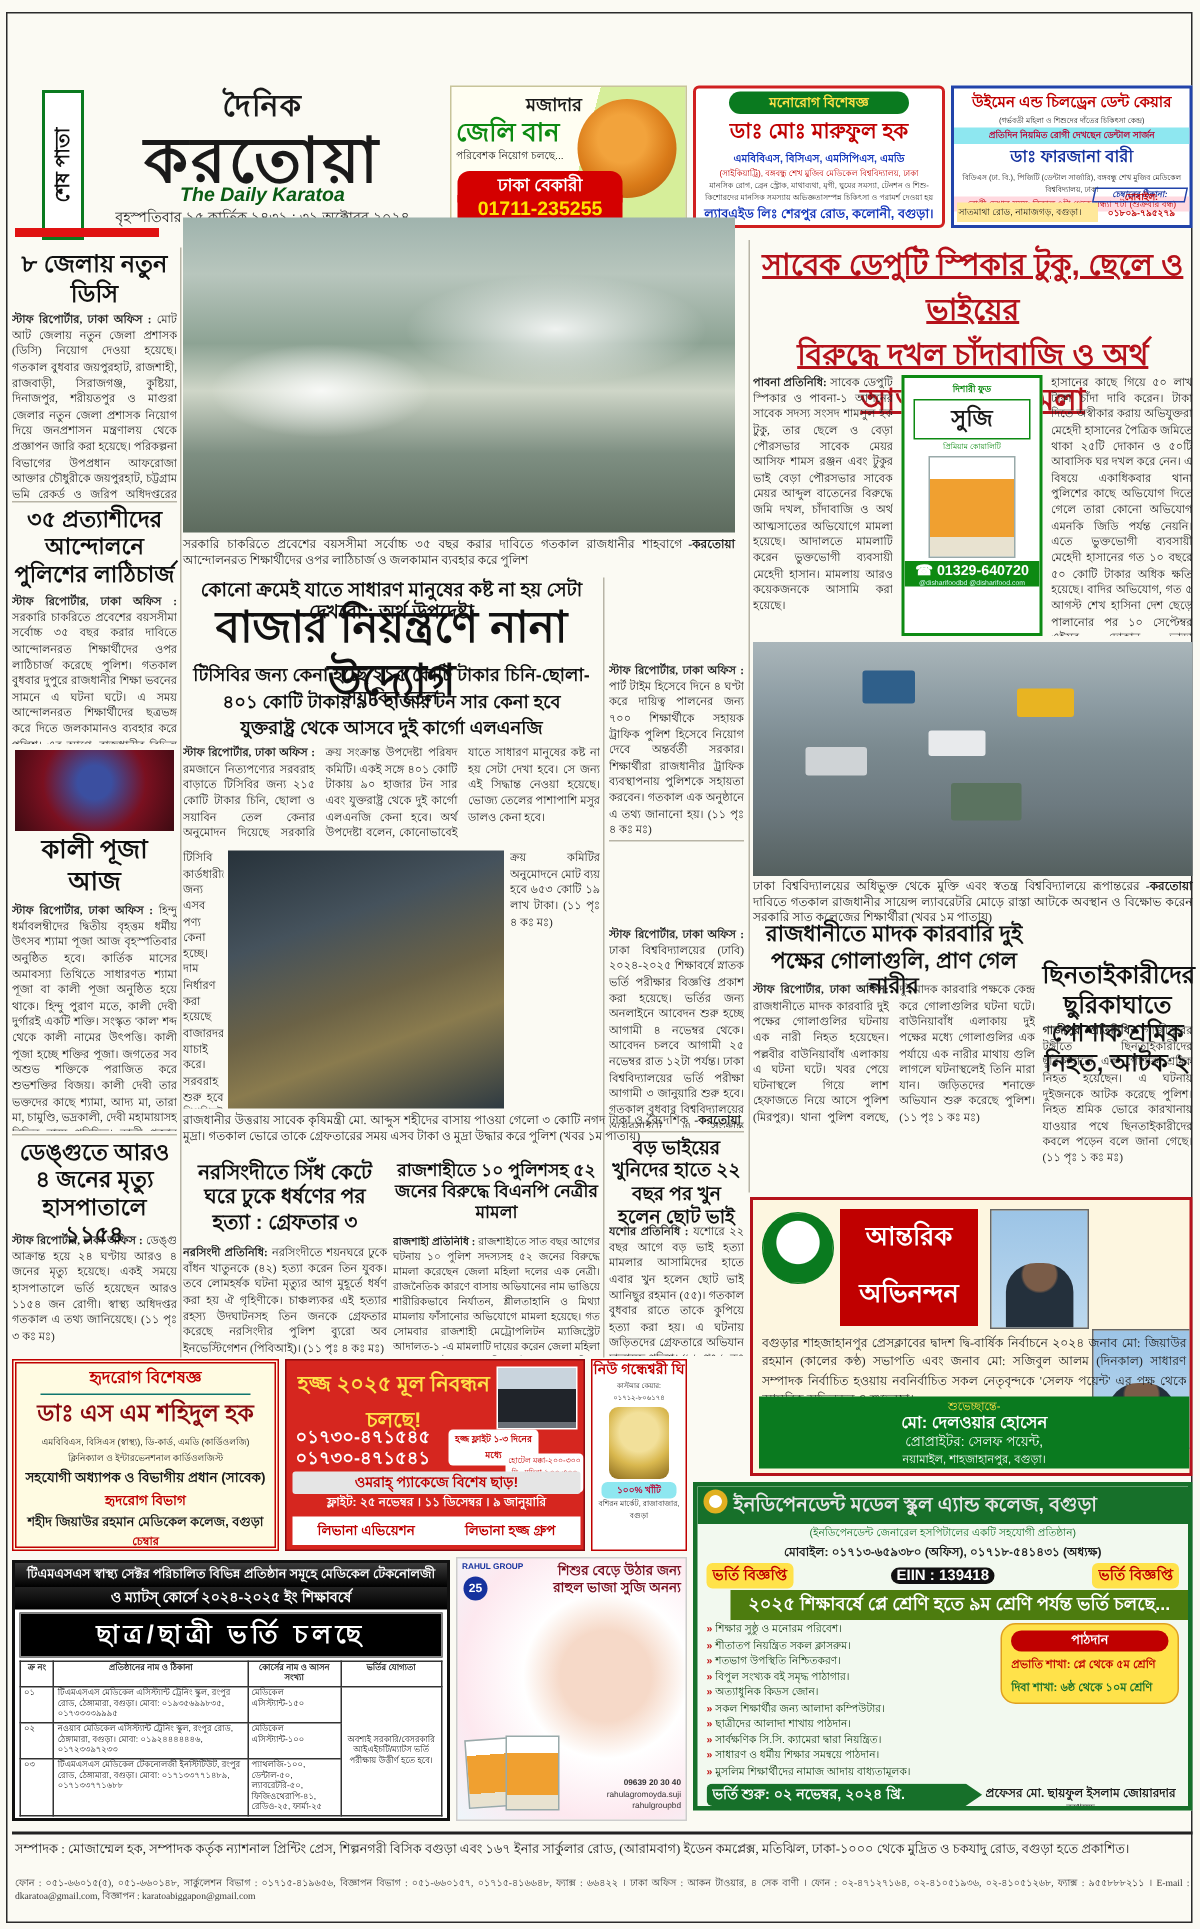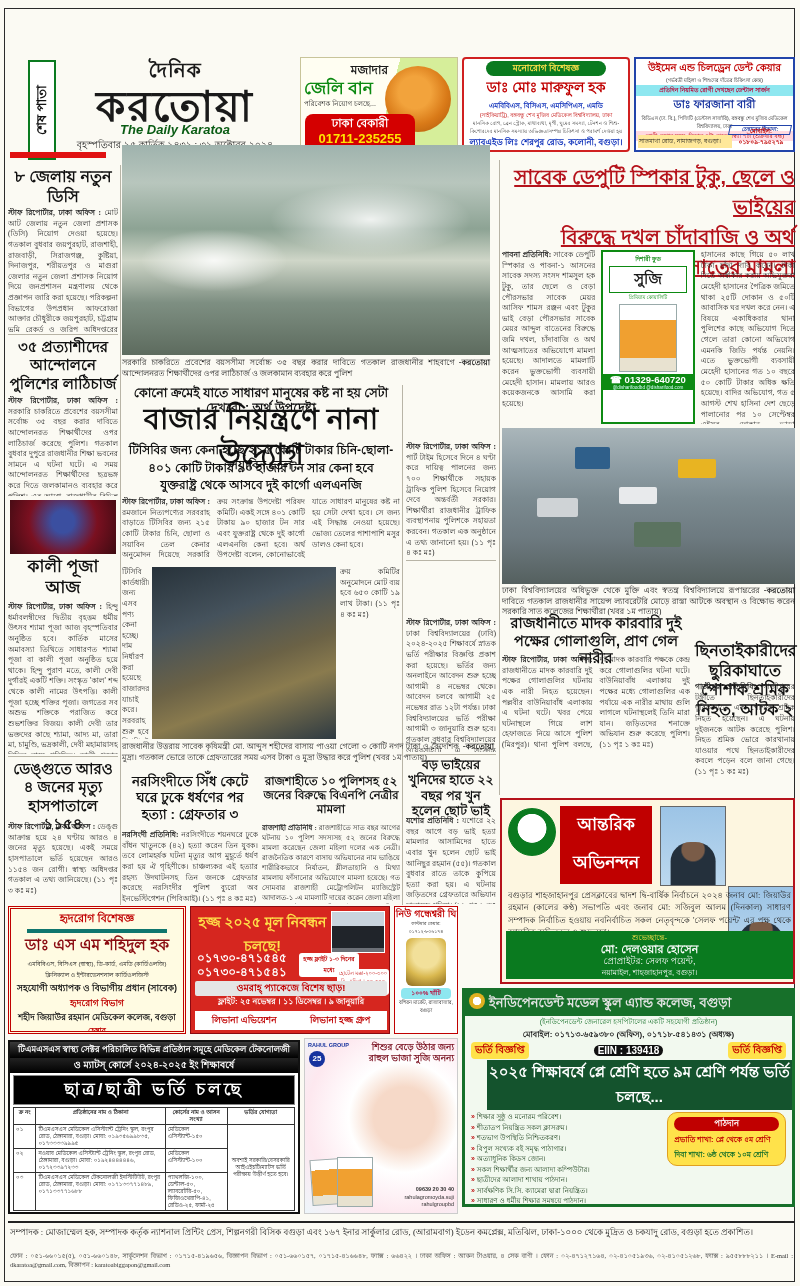--- a/index.html
+++ b/index.html
@@ -3,21 +3,21 @@
 <meta charset="utf-8">
 <style>
   html,body{margin:0;padding:0;background:#888;}
   .page{position:relative;width:800px;height:1286px;background:#fbfaf3;margin:0 auto;
         font-family:"Liberation Sans",sans-serif;color:#1a1a1a;overflow:hidden;}
   .abs{position:absolute;}
   .frame{border:1.5px solid #2b2b2b;}
   .vr{position:absolute;width:1px;background:#b8b4a6;}
   .hr{position:absolute;height:1px;background:#b8b4a6;}
   .hd{font-weight:bold;text-align:center;line-height:1.22;color:#111;}
-  .hd-red{color:#b5121b;text-align:right;}
+  .hd-red{color:#b5121b;}
   .bd{font-size:7.5px;line-height:1.42;text-align:justify;font-family:"Liberation Serif",serif;color:#242424;overflow:hidden;}
   .byl{font-weight:bold;}
   .cap{font-size:8px;line-height:1.32;text-align:justify;font-family:"Liberation Serif",serif;color:#222;}
   .credit{float:right;font-weight:bold;white-space:nowrap;padding-left:4px;}
   .cols2{column-count:2;column-gap:7px;}
   .cols3{column-count:3;column-gap:7px;}
   
   .photo{overflow:hidden;}
   .ph-protest{background:linear-gradient(180deg,#9fb3ad 0%,#b8c6bd 18%,#8da394 40%,#cfd6c8 55%,#7e8f82 75%,#5d6b5e 100%);}
   .ph-spray{position:absolute;background:radial-gradient(ellipse at center,rgba(255,255,255,.85),rgba(255,255,255,0) 70%);}
@@ -194,21 +194,21 @@
     <div class="abs bd" style="left:6px;top:90px;width:283px;height:52px;font-size:8.2px;line-height:1.5;">বগুড়ার শাহজাহানপুর প্রেসক্লাবের দ্বাদশ দ্বি-বার্ষিক নির্বাচনে ২০২৪ জনাব মো: জিয়াউর রহমান (কালের কণ্ঠ) সভাপতি এবং জনাব মো: সজিবুল আলম (দিনকাল) সাধারণ সম্পাদক নির্বাচিত হওয়ায় নবনির্বাচিত সকল নেতৃবৃন্দকে 'সেলফ পয়েন্ট' এর পক্ষ থেকে আন্তরিক অভিনন্দন ও শুভেচ্ছা।</div>
     <div class="abs tc" style="left:4px;bottom:3px;width:287px;background:#0a7a1f;color:#fff;font-size:9px;line-height:1.25;padding:2px 0;">
       <div style="color:#ffe24a;font-size:7.5px;">শুভেচ্ছান্তে-</div>
       <div style="font-weight:bold;font-size:11px;">মো: দেলওয়ার হোসেন</div>
       <div>প্রোপ্রাইটর: সেলফ পয়েন্ট,</div>
       <div style="font-size:7.5px;">নয়ামাইল, শাহজাহানপুর, বগুড়া।</div>
     </div>
   </div>
 
   <div class="abs adbox" style="left:8px;top:906px;width:178px;height:128px;background:#fffbe2;border:3px double #c00000;">
-    <div class="tc" style="font-size:11px;font-weight:bold;color:#c00000;border-bottom:4px solid #0f766e;margin:1px 16px 0;">হৃদরোগ বিশেষজ্ঞ</div>
+    <div class="tc" style="font-size:11px;font-weight:bold;color:#c00000;border-bottom:1px solid #0f766e;margin:1px 16px 0;">হৃদরোগ বিশেষজ্ঞ</div>
     <div class="tc" style="font-size:15.5px;font-weight:bold;color:#8a0a10;">ডাঃ এস এম শহিদুল হক</div>
     <div class="tc" style="font-size:6px;">এমবিবিএস, বিসিএস (স্বাস্থ্য), ডি-কার্ড, এমডি (কার্ডিওলজি)</div>
     <div class="tc" style="font-size:6px;">ক্লিনিক্যাল ও ইন্টারভেনশনাল কার্ডিওলজিস্ট</div>
     <div class="tc" style="font-size:9px;font-weight:bold;">সহযোগী অধ্যাপক ও বিভাগীয় প্রধান (সাবেক)</div>
     <div class="tc" style="font-size:9px;font-weight:bold;color:#c00000;">হৃদরোগ বিভাগ</div>
     <div class="tc" style="font-size:8.5px;font-weight:bold;">শহীদ জিয়াউর রহমান মেডিকেল কলেজ, বগুড়া</div>
     <div class="tc" style="font-size:7.5px;font-weight:bold;color:#c00000;">চেম্বার</div>
 
   </div>
 
@@ -240,21 +240,21 @@
       <span style="width:16px;height:16px;border-radius:50%;background:radial-gradient(circle,#fff 0 35%,#e0b020 40% 100%);margin-right:4px;flex:none;"></span>
       <span style="font-size:13px;font-weight:bold;">ইনডিপেনডেন্ট মডেল স্কুল এ্যান্ড কলেজ, বগুড়া</span>
     </div>
     <div class="tc" style="font-size:7px;color:#17702a;">(ইনডিপেনডেন্ট জেনারেল হসপিটালের একটি সহযোগী প্রতিষ্ঠান)</div>
     <div class="tc" style="font-size:8px;font-weight:bold;">মোবাইল: ০১৭১৩-৬৫৯৩৮০ (অফিস), ০১৭১৮-৫৪১৪৩১ (অধ্যক্ষ)</div>
     <div style="display:flex;justify-content:space-between;align-items:center;padding:1px 6px;">
       <span class="chip" style="background:#ffe24a;color:#c00000;font-size:10px;font-weight:bold;">ভর্তি বিজ্ঞপ্তি</span>
       <span class="chip" style="background:#111;color:#fff;font-size:10px;font-weight:bold;border-radius:10px;">EIIN : 139418</span>
       <span class="chip" style="background:#ffe24a;color:#c00000;font-size:10px;font-weight:bold;">ভর্তি বিজ্ঞপ্তি</span>
     </div>
-    <div class="tc" style="background:#14532d;color:#fff;font-size:15px;font-weight:bold;margin-left:22px;">২০২৫ শিক্ষাবর্ষে প্লে শ্রেণি হতে ৯ম শ্রেণি পর্যন্ত ভর্তি চলছে...</div>
+    <div class="tc" style="background:#4d7c0f;color:#fff;font-size:12px;font-weight:bold;margin-left:22px;">২০২৫ শিক্ষাবর্ষে প্লে শ্রেণি হতে ৯ম শ্রেণি পর্যন্ত ভর্তি চলছে...</div>
     <div style="display:flex;padding:2px 6px 0;">
       <div class="school-bullets" style="flex:1.6;">
         <div>শিক্ষার সুষ্ঠু ও মনোরম পরিবেশ।</div>
         <div>শীতাতপ নিয়ন্ত্রিত সকল ক্লাসরুম।</div>
         <div>শতভাগ উপস্থিতি নিশ্চিতকরণ।</div>
         <div>বিপুল সংখ্যক বই সমৃদ্ধ পাঠাগার।</div>
         <div>অত্যাধুনিক কিডস জোন।</div>
         <div>সকল শিক্ষার্থীর জন্য আলাদা কম্পিউটার।</div>
         <div>ছাত্রীদের আলাদা শাখায় পাঠদান।</div>
         <div>সার্বক্ষণিক সি.সি. ক্যামেরা দ্বারা নিয়ন্ত্রিত।</div>

